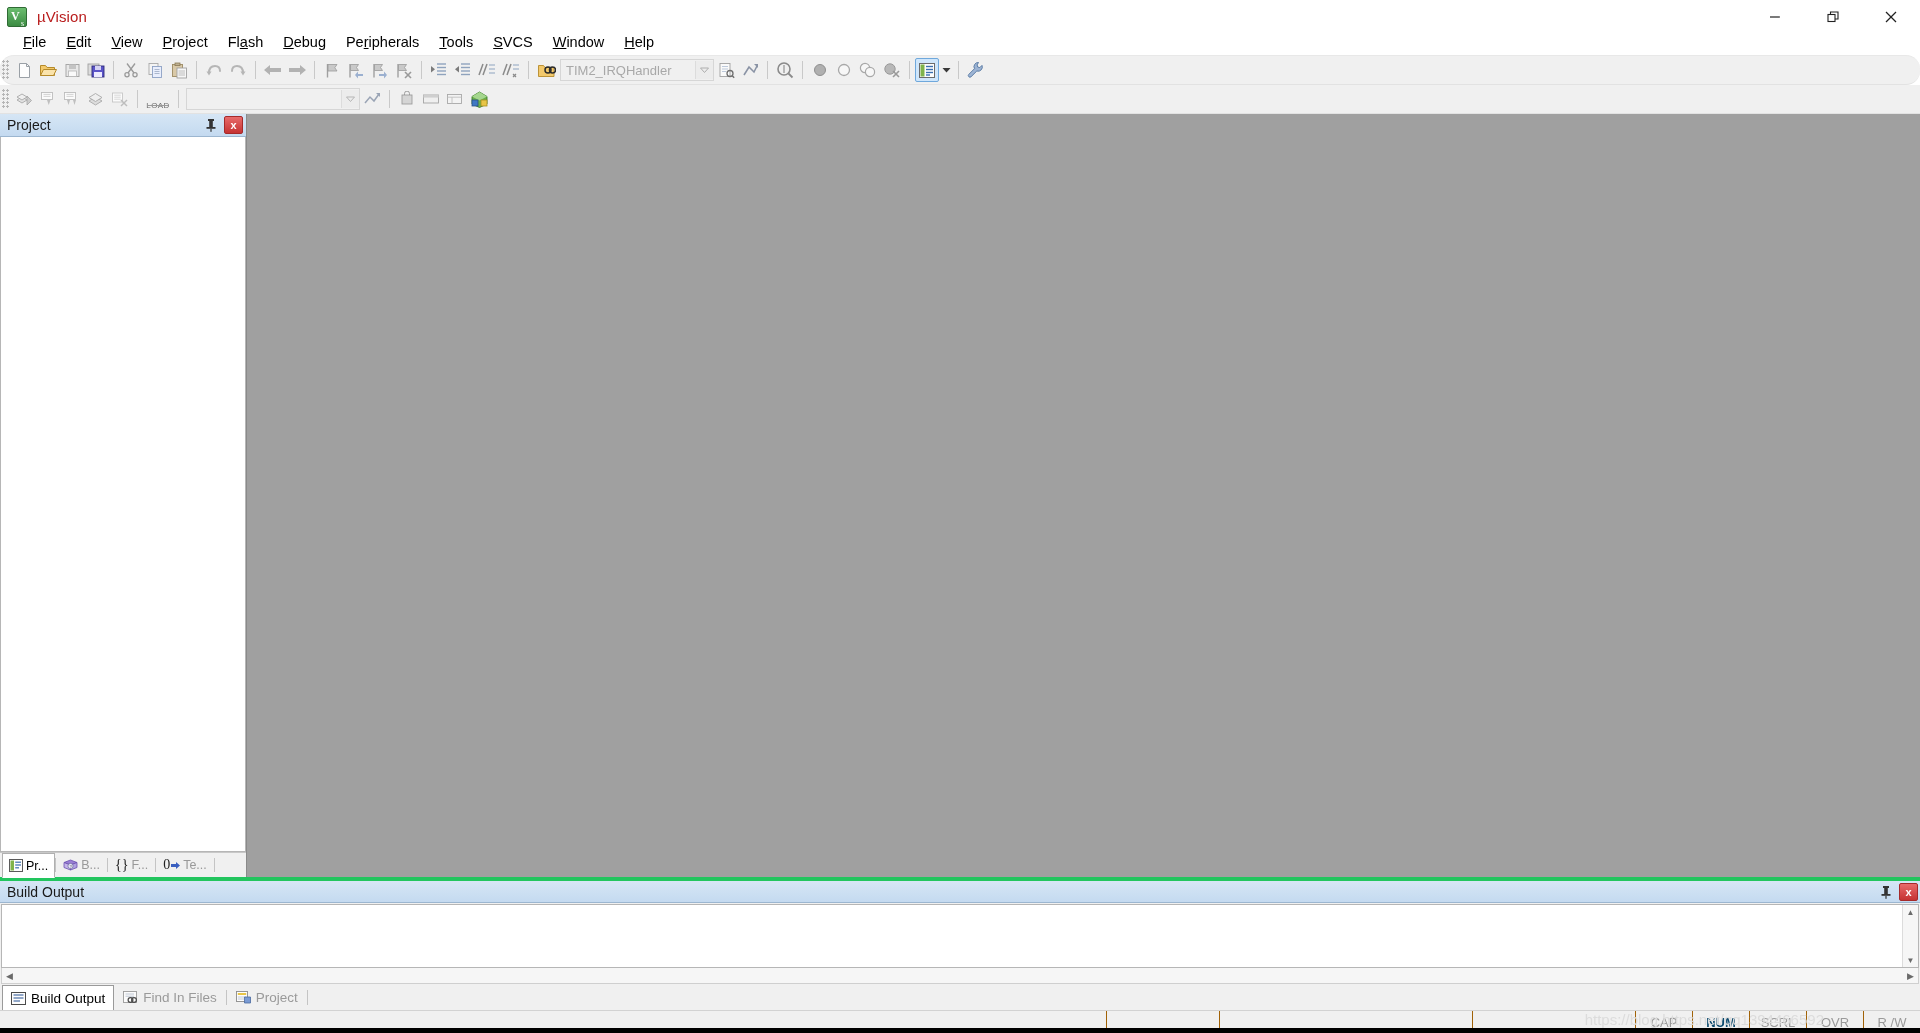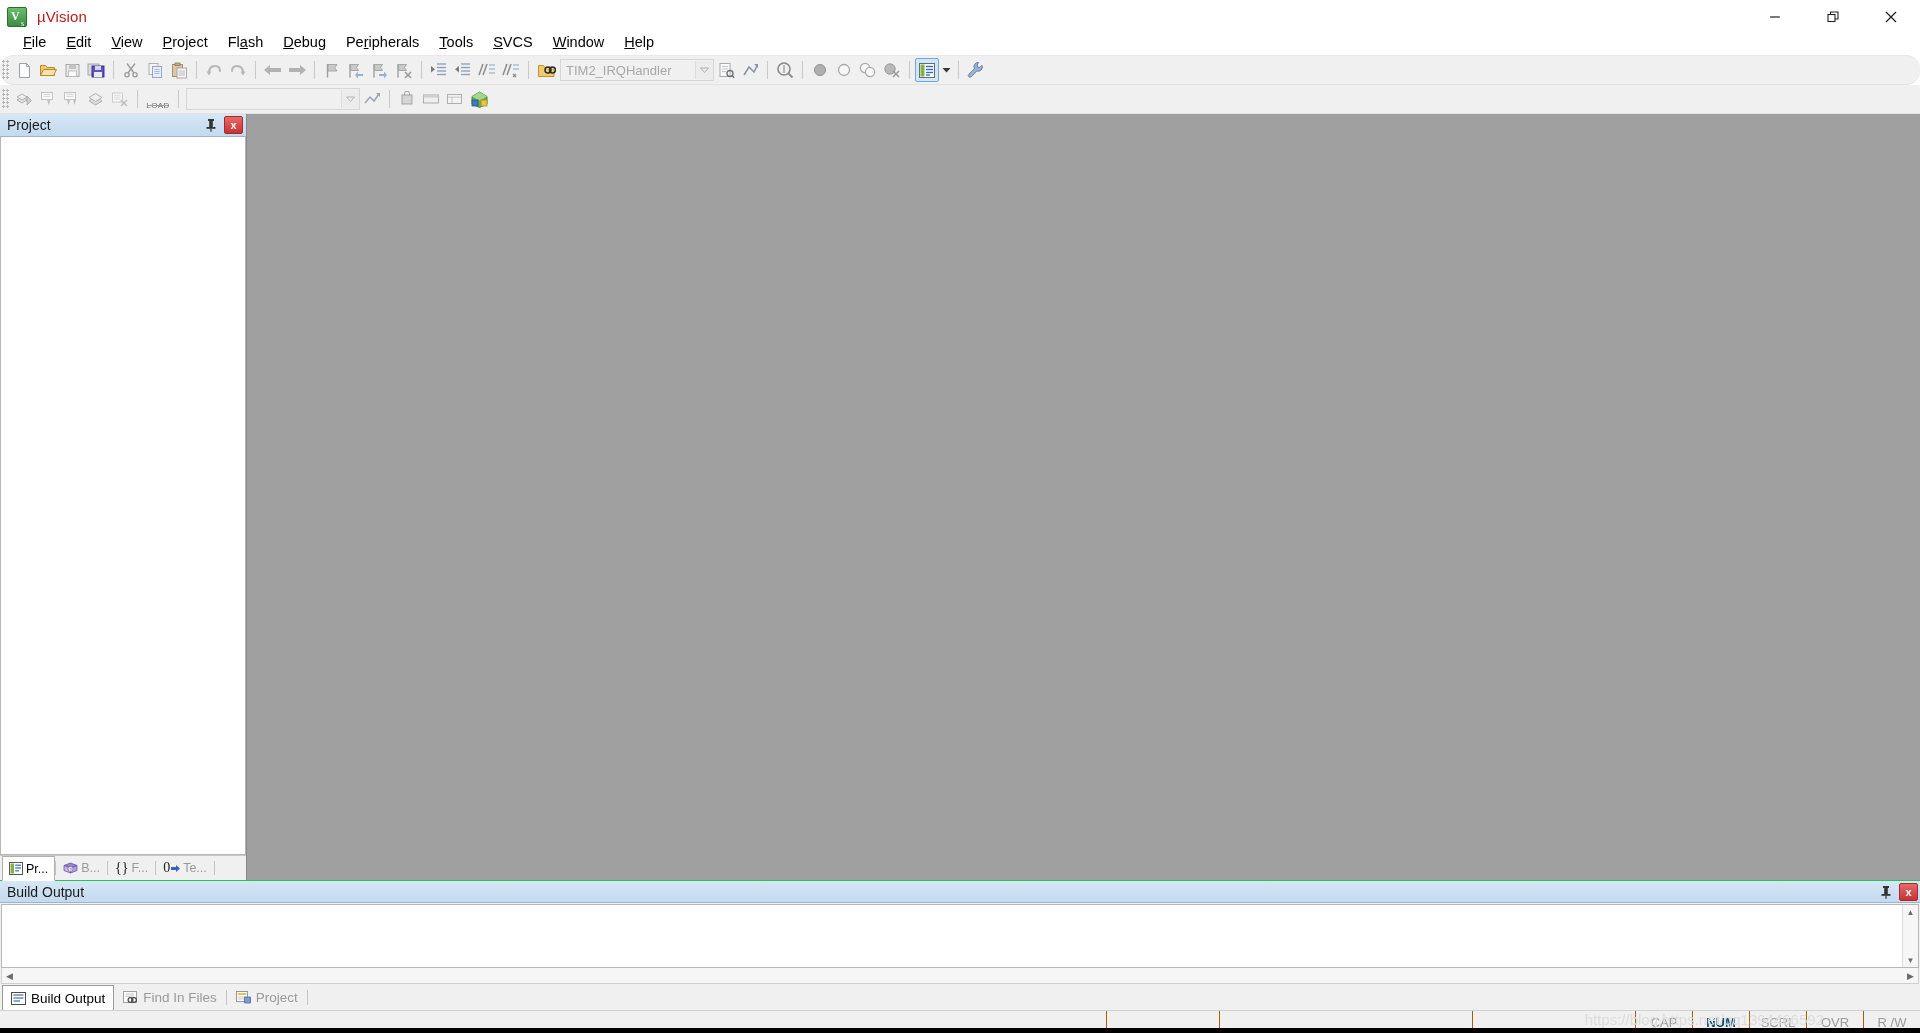--- a/index.html
+++ b/index.html
@@ -266,21 +266,21 @@
     background: #a0a0a0;
     min-width: 0;
   }
 
   
   .build-panel {
     flex: 0 0 auto;
     display: flex;
     flex-direction: column;
     background: #f0f0f0;
-    border-top: 1px solid #22c55e;
+    border-top: 4px solid #22c55e;
   }
   .build-header {
     height: 21px;
     background: linear-gradient(#d6e6f5, #c4daf0);
     border-bottom: 1px solid #9cb6d0;
     display: flex;
     align-items: center;
     padding: 0 2px 0 7px;
     flex: 0 0 auto;
   }

